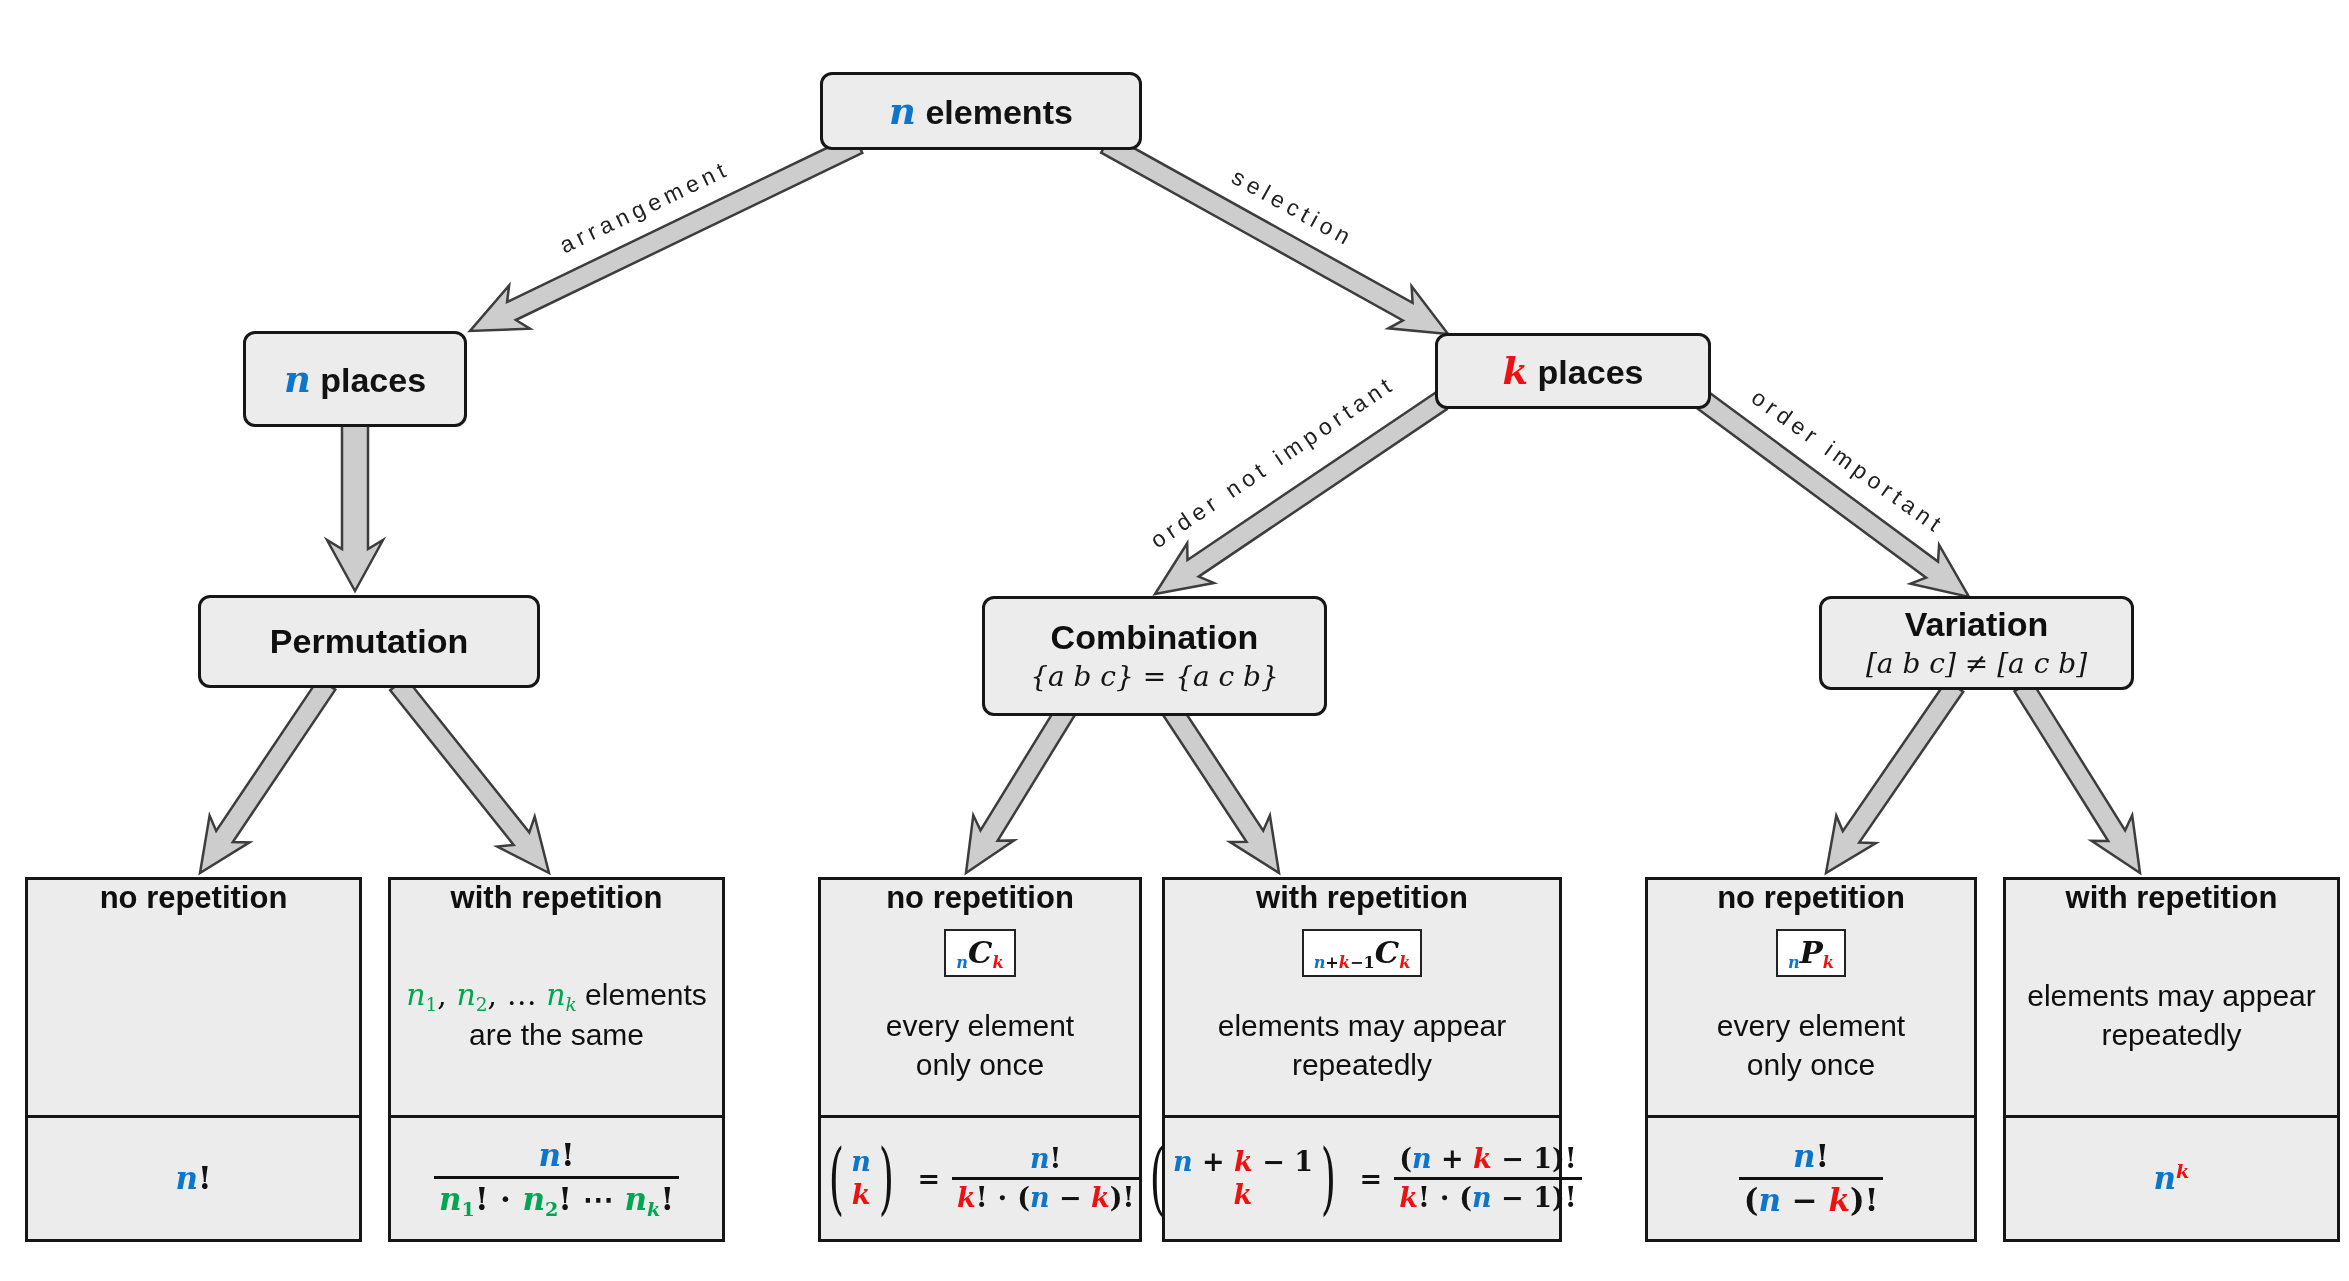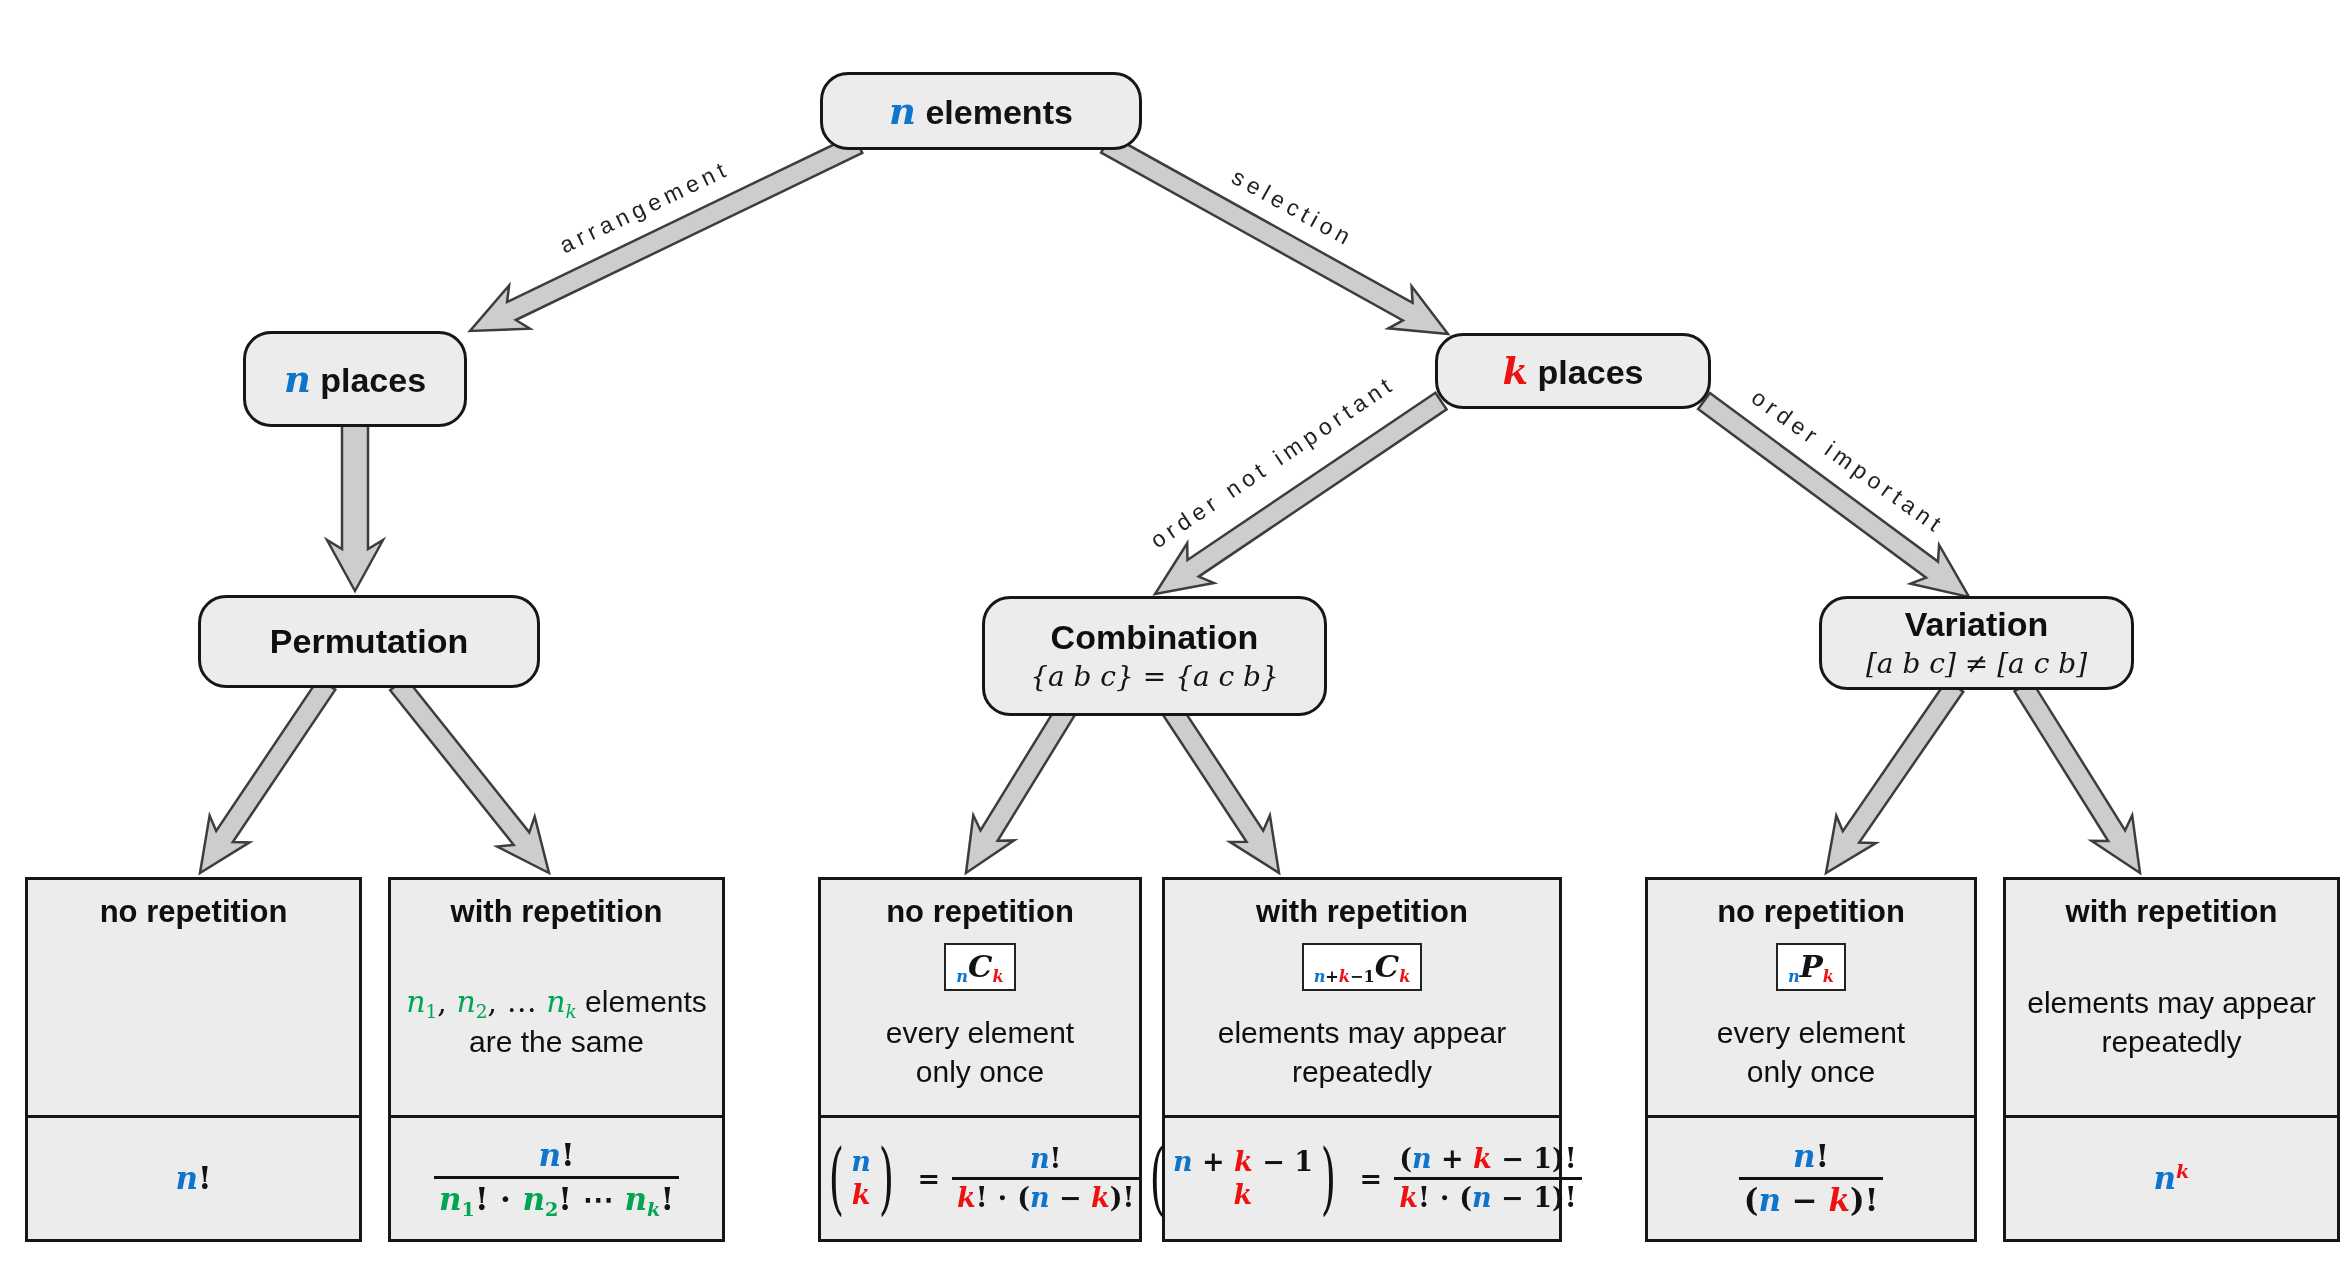--- a/index.html
+++ b/index.html
@@ -8,33 +8,33 @@
   #arrows{position:absolute;left:0;top:0}
 
   
   .edge-label{position:absolute;white-space:nowrap;color:var(--label,#222);
               font-size:23px;letter-spacing:5px;
               transform:translate(-50%,-50%) rotate(var(--r,0deg));
               font-family:"Liberation Sans",sans-serif}
 
   
   .node{position:absolute;box-sizing:border-box;background:var(--fill,#ececec);
-        border:3.5px solid var(--line,#161616);border-radius:28px;
+        border:3.5px solid var(--line,#161616);border-radius:12px;
         display:flex;flex-direction:column;align-items:center;justify-content:center}
   .node-title{font-size:34px;font-weight:700;color:#0f0f0f;line-height:1.1;white-space:nowrap}
   .node-title .tok.it{font-size:37px}
   .node-sub{font-family:"DejaVu Serif",serif;font-style:italic;font-weight:400;
             font-size:28px;color:#141414;margin-top:3px;white-space:nowrap}
 
   
   .leaf{position:absolute;top:877px;height:365px;box-sizing:border-box;
         background:var(--fill,#ececec);border:3px solid var(--line,#161616);
         display:flex;flex-direction:column}
   .leaf-main{flex:1;display:flex;flex-direction:column;align-items:center;
-             padding-top:14px;min-height:0}
+             min-height:0}
   .leaf-title{font-size:31px;font-weight:700;color:#0f0f0f;white-space:nowrap}
   .badge{margin-top:13px;background:#ffffff;border:2px solid #222;
          padding:1px 10px;font-size:26px;line-height:1.35;white-space:nowrap}
   .desc{margin:auto 0;text-align:center;font-size:30px;font-weight:400;
         color:#0f0f0f;line-height:1.28}
   .leaf-formula{height:121px;border-top:3px solid var(--line,#161616);
                 display:flex;align-items:center;justify-content:center;
                 font-size:31px;white-space:nowrap}
   .leaf-formula.tight{font-size:27px}
 

